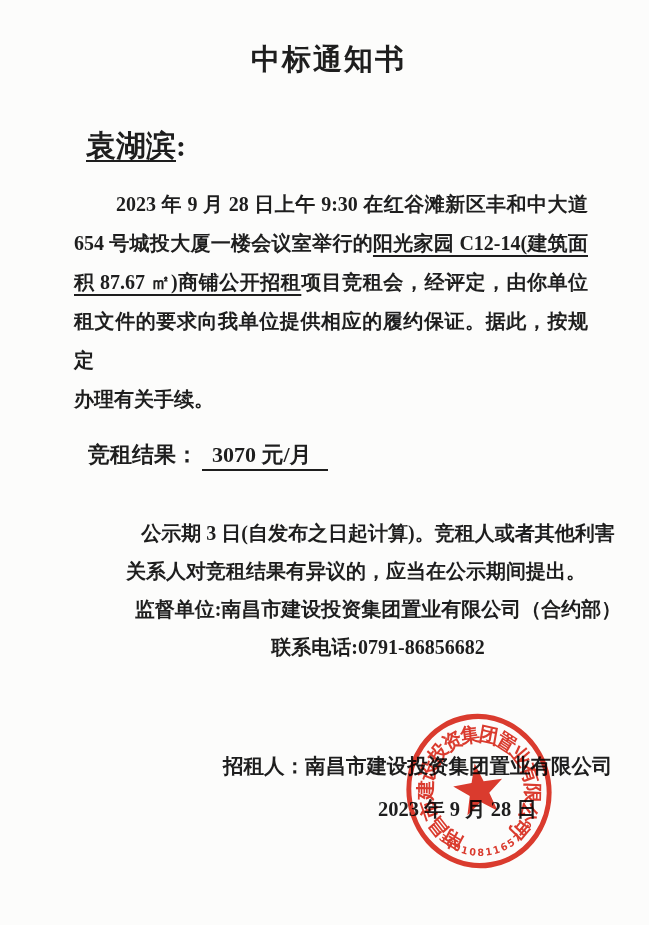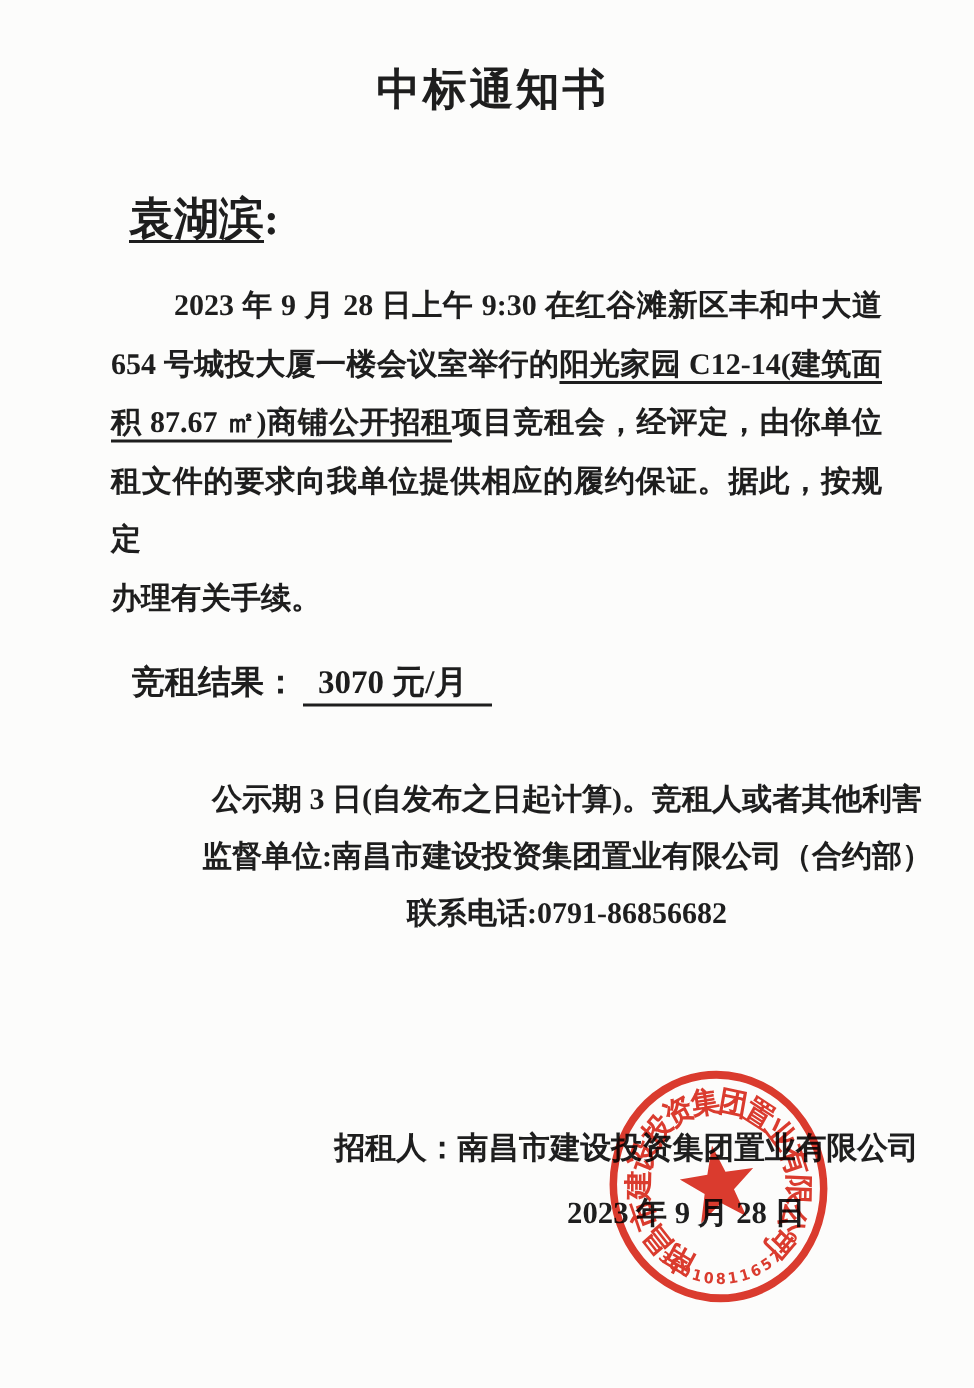--- a/index.html
+++ b/index.html
@@ -114,20 +114,21 @@
       <div class="pline"><span>654 号城投大厦一楼会议室举行的</span><span class="u">阳光家园 C12-14(建筑面</span></div>
       <div class="pline"><span class="u">积 87.67 ㎡)商铺公开招租</span><span>项目竞租会，经评定，由你单位</span></div>
       <div class="pline"><span>租文件的要求向我单位提供相应的履约保证。据此，按规定</span></div>
       <div class="pline last"><span>办理有关手续。</span></div>
     </div>
 
   <div class="result"><span class="result-label">竞租结果：</span><span class="result-value">3070 元/月</span></div>
 
   <div class="para2">
       <div class="p2line indent">公示期 3 日(自发布之日起计算)。竞租人或者其他利害</div>
+      <div class="p2line">关系人对竞租结果有异议的，应当在公示期间提出。</div>
       <div class="p2line indent">监督单位:南昌市建设投资集团置业有限公司（合约部）</div>
       <div class="p2line indent">联系电话:0791-86856682</div>
     </div>
 
   <div class="lessor"><span>招租人：</span><span>南昌市建设投资集团置业有限公司</span></div>
 
   <div class="date">2023 年 9 月 28 日</div>
 
   <div class="seal">
     <svg viewBox="0 0 150 150" preserveAspectRatio="none">

